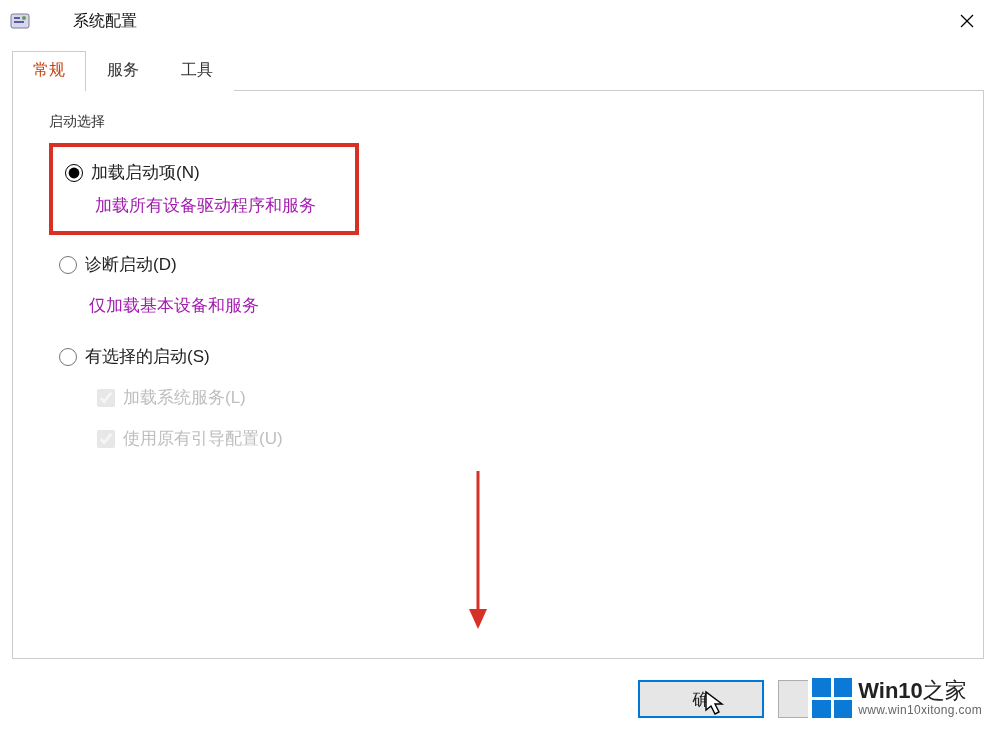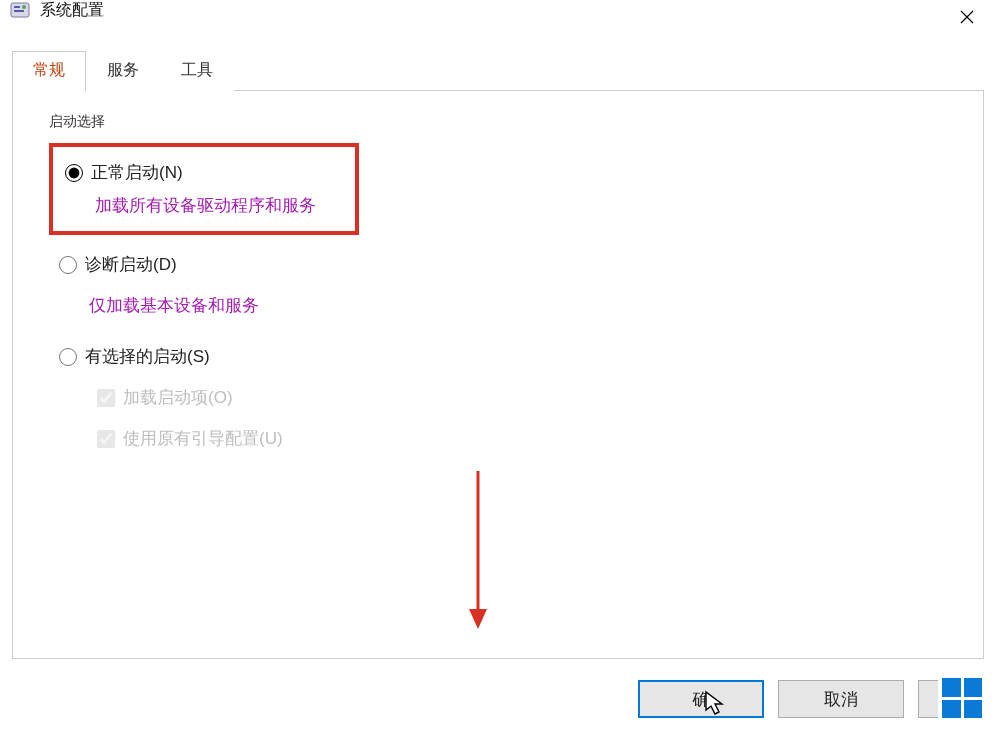--- a/index.html
+++ b/index.html
@@ -8,22 +8,24 @@
       font-size: 14px;
       background: #fff;
       width: 996px;
       height: 732px;
       position: relative;
       overflow: hidden;
     }
     .titlebar {
       height: 42px;
       display: flex;
+      align-items: center;
       padding: 0 6px 0 10px;
       background: #fff;
+      gap: 33px;
     }
     .titlebar .app-icon {
       width: 20px; height: 20px;
       margin-right: 10px;
       display: inline-flex; align-items: center; justify-content: center;
     }
     .titlebar .title {
       font-size: 16px;
       color: #111;
     }
@@ -222,21 +224,21 @@
   <div class="tab inactive"><span>工具</span></div>
 </div>
 
 <div class="panel">
   <div class="group">
     <div class="group-title">启动选择</div>
 
     <div class="highlight-box">
       <div class="radio-row">
         <input type="radio" name="startup" checked="" style="">
-        <span class="radio-label">正常启动(N)</span>
+        <span class="radio-label">加载启动项(N)</span>
       </div>
       <div class="radio-desc">加载所有设备驱动程序和服务</div>
     </div>
 
     <div class="radio-block">
       <div class="radio-row">
         <input type="radio" name="startup" style="">
         <span class="radio-label">诊断启动(D)</span>
       </div>
       <div class="radio-desc">仅加载基本设备和服务</div>
@@ -244,21 +246,21 @@
 
     <div class="radio-block" style="margin-top:28px;">
       <div class="radio-row">
         <input type="radio" name="startup" style="">
         <span class="radio-label">有选择的启动(S)</span>
       </div>
     </div>
 
     <div class="check-row disabled">
       <input type="checkbox" checked="" disabled="" style="">
-      <span class="check-label">加载启动项(O)</span>
+      <span class="check-label">加载系统服务(L)</span>
     </div>
     <div class="check-row disabled">
       <input type="checkbox" checked="" disabled="" style="">
       <span class="check-label">使用原有引导配置(U)</span>
     </div>
   </div>
 
   <svg class="arrow-annotation" width="30" height="160">
     <line x1="15" y1="0" x2="15" y2="140" stroke="#d93025" stroke-width="3"></line>
     <polygon points="15,158 6,138 24,138" fill="#d93025"></polygon>
@@ -280,13 +282,19 @@
   </button>
 </div>
 
 <div class="watermark">
   <div class="wm-logo">
     <div></div>
       <div></div>
       <div></div>
       <div></div>
   </div>
+  <div class="wm-text">
+    <div class="wm-title">
+      <span>Win10</span><span class="zh">之家</span>
+    </div>
+    <div class="wm-url">www.win10xitong.com</div>
+  </div>
 </div>
 
 </body></html>

